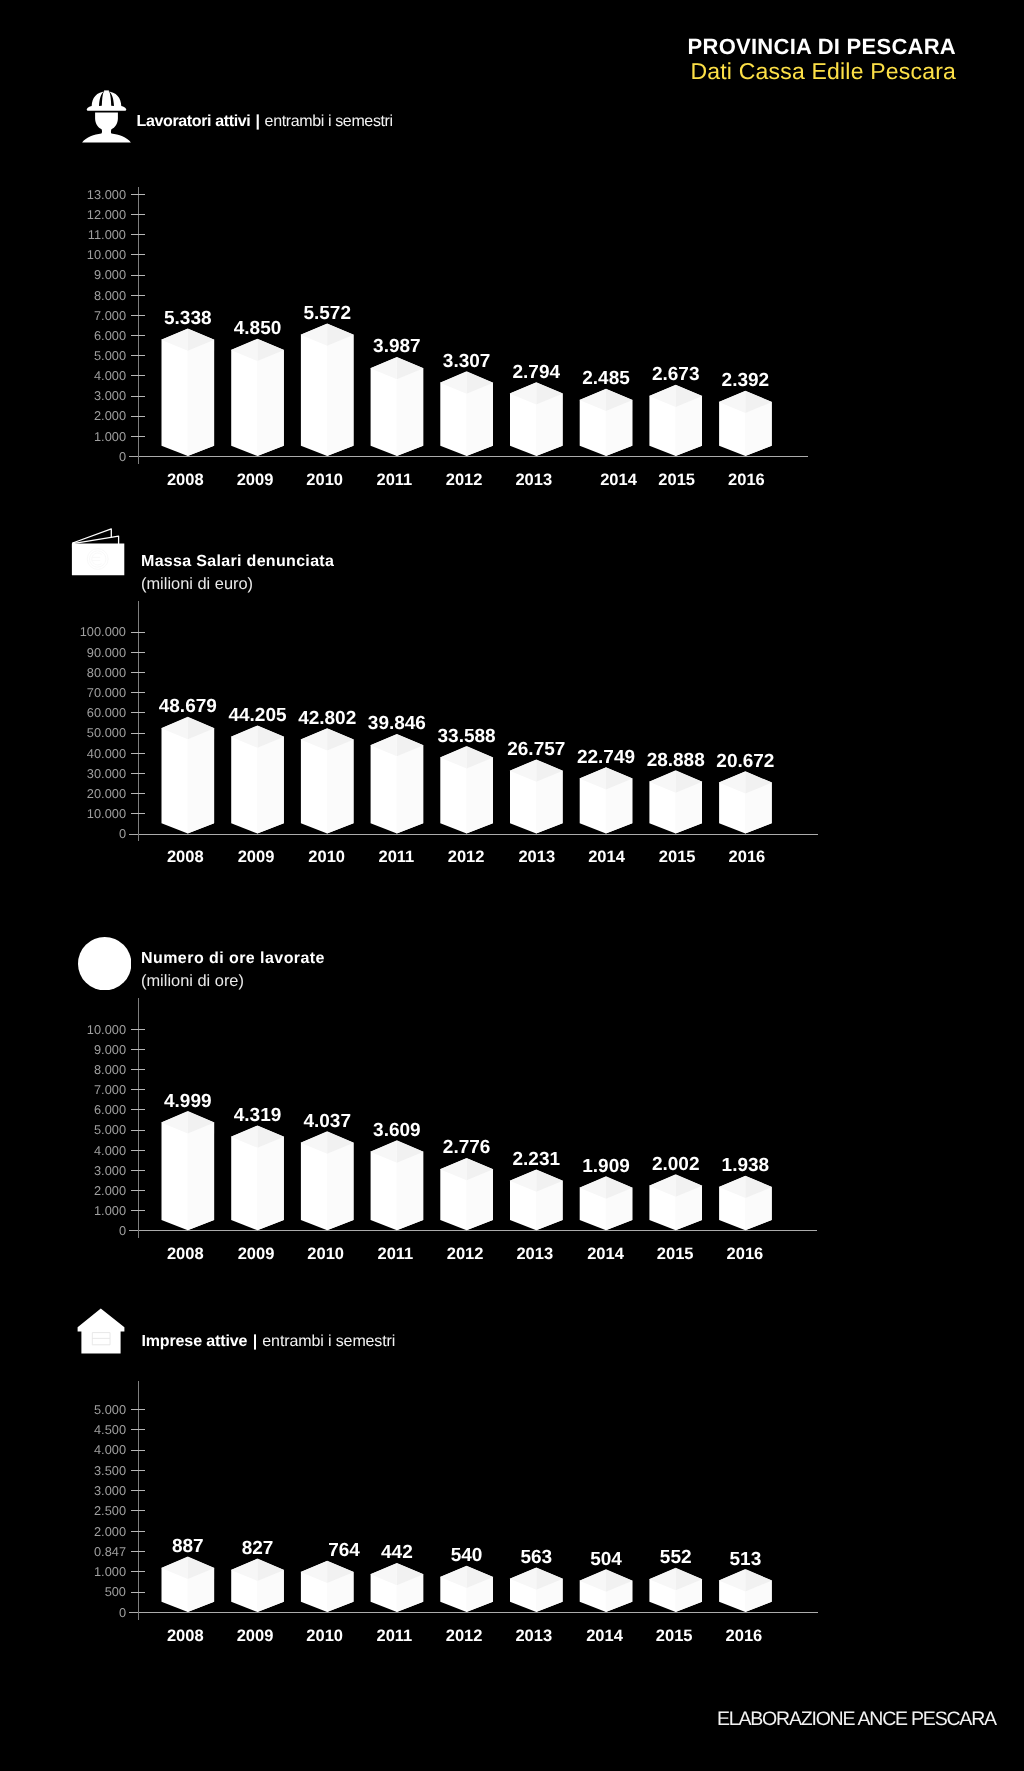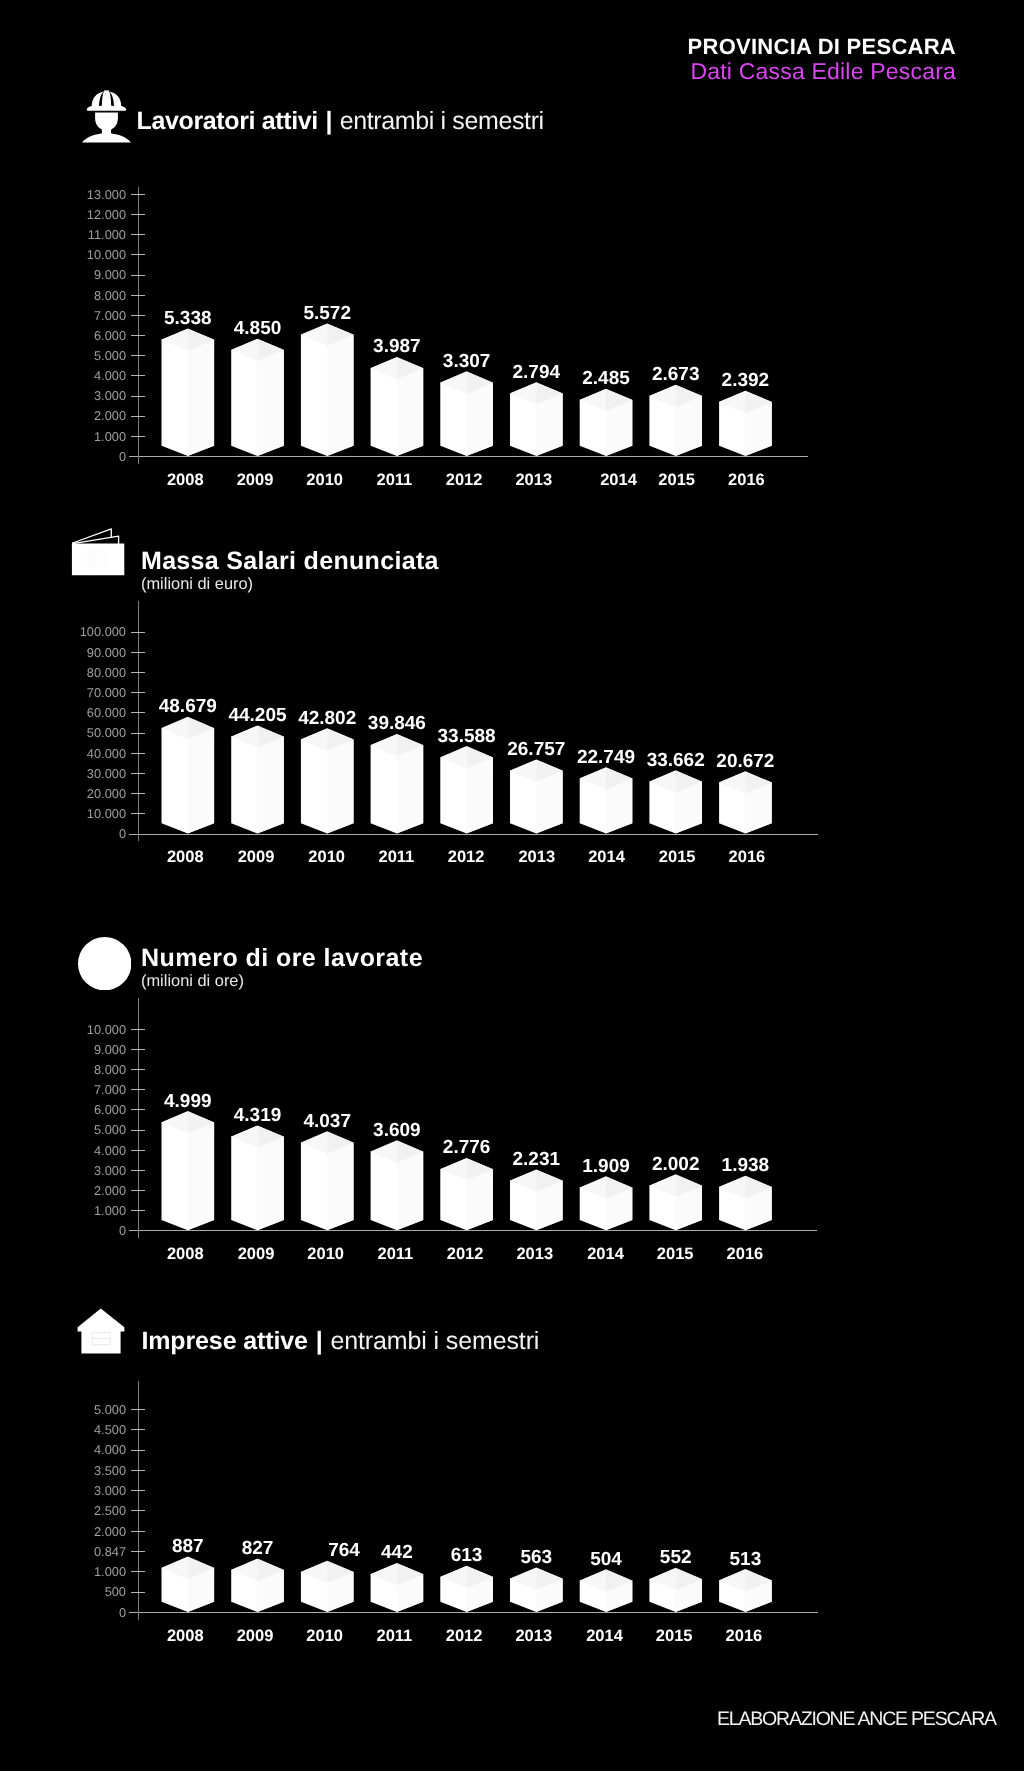--- a/index.html
+++ b/index.html
@@ -6,25 +6,25 @@
   html,body{margin:0;padding:0;background:#000;}
   body{width:1024px;height:1771px;position:relative;overflow:hidden;
        font-family:"Liberation Sans",sans-serif;color:#ffffff;
        -webkit-font-smoothing:antialiased;text-rendering:geometricPrecision;}
   body::after{content:"";position:fixed;inset:0;pointer-events:none;}
   .xlab,.vlab,.ylab,.sec-title,.sec-sub,#header div,#footer{transform:translateZ(0);}
 
   
   #header{position:absolute;right:68px;top:35px;text-align:right;}
   #header .h-title{font-size:22px;font-weight:bold;letter-spacing:0.26px;line-height:24px;color:#ffffff;}
-  #header .h-sub{font-size:23px;font-weight:normal;line-height:25px;color:#d946ef;letter-spacing:0.2px;}
+  #header .h-sub{font-size:23px;font-weight:normal;line-height:25px;color:#fde047;letter-spacing:0.2px;}
 
   
   .sec-icon{position:absolute;}
-  .sec-title{position:absolute;font-size:25px;font-weight:bold;white-space:nowrap;line-height:23px;color:#fff;}
+  .sec-title{position:absolute;font-size:16px;font-weight:bold;white-space:nowrap;line-height:23px;color:#fff;}
   .sec-title .sep{font-weight:bold;padding:0 1px;}
   .sec-title .light{font-weight:normal;color:#f2f2f2;}
   .sec-sub{position:absolute;font-size:16.4px;font-weight:normal;white-space:nowrap;line-height:16px;color:#e9e9e9;}
 
   
   .axis-x{position:absolute;height:1px;background:#ababab;}
   .axis-y{position:absolute;width:1px;background:#7e7e7e;}
   .tick{position:absolute;height:1px;background:#b6b6b6;}
   .ylab{position:absolute;font-size:12.8px;color:#9f9f9f;text-align:right;white-space:nowrap;line-height:12px;}
   .xlab{position:absolute;font-size:16.5px;font-weight:bold;color:#ffffff;text-align:center;white-space:nowrap;line-height:15px;}
@@ -236,21 +236,21 @@
     <div class="vlab" style="left: 267.2px; width: 120px; top: 708.689px;">42.802</div>
     <div class="xlab" style="left: 281.7px; width: 90px; top: 850.1px;">2010</div>
     <div class="vlab" style="left: 336.9px; width: 120px; top: 714.435px;">39.846</div>
     <div class="xlab" style="left: 351.4px; width: 90px; top: 850.1px;">2011</div>
     <div class="vlab" style="left: 406.6px; width: 120px; top: 726.6px;">33.588</div>
     <div class="xlab" style="left: 421.1px; width: 90px; top: 850.1px;">2012</div>
     <div class="vlab" style="left: 476.3px; width: 120px; top: 739.878px;">26.757</div>
     <div class="xlab" style="left: 491.8px; width: 90px; top: 850.1px;">2013</div>
     <div class="vlab" style="left: 546px; width: 120px; top: 747.669px;">22.749</div>
     <div class="xlab" style="left: 561.5px; width: 90px; top: 850.1px;">2014</div>
-    <div class="vlab" style="left: 615.7px; width: 120px; top: 750.82px;">33.662</div>
+    <div class="vlab" style="left: 615.7px; width: 120px; top: 750.82px;">28.888</div>
     <div class="xlab" style="left: 632.2px; width: 90px; top: 850.1px;">2015</div>
     <div class="vlab" style="left: 685.4px; width: 120px; top: 751.707px;">20.672</div>
     <div class="xlab" style="left: 701.9px; width: 90px; top: 850.1px;">2016</div>
     <svg class="bars" width="1024" height="1771" viewBox="0 0 1024 1771">
       <g>
         <polygon fill="#ffffff" points="187.80,717.17 214.10,728.17 214.10,823.30 187.80,833.60 161.50,823.30 161.50,728.17"></polygon>
         <polygon fill="#fbfbfb" points="187.45,739.17 214.10,728.17 214.10,823.30 187.45,833.60"></polygon>
         <polygon fill="#f7f7f7" points="187.80,716.77 187.80,739.17 161.10,728.17"></polygon>
         <polygon fill="#f1f1f1" points="187.80,716.77 214.50,728.17 187.80,739.17"></polygon>
       </g>
@@ -428,21 +428,21 @@
     <div class="tick" style="left: 131.1px; top: 1409px; width: 14px;"></div>
     <div class="ylab" style="left: 58.5px; width: 67.5px; top: 1403.7px;">5.000</div>
     <div class="vlab" style="left: 127.8px; width: 120px; top: 1537.03px;">887</div>
     <div class="xlab" style="left: 140.3px; width: 90px; top: 1628.5px;">2008</div>
     <div class="vlab" style="left: 197.5px; width: 120px; top: 1539.04px;">827</div>
     <div class="xlab" style="left: 210px; width: 90px; top: 1628.5px;">2009</div>
     <div class="vlab" style="left: 284px; width: 120px; top: 1541.15px; text-align: center;">764</div>
     <div class="xlab" style="left: 279.7px; width: 90px; top: 1628.5px;">2010</div>
     <div class="vlab" style="left: 336.9px; width: 120px; top: 1543.4px;">442</div>
     <div class="xlab" style="left: 349.4px; width: 90px; top: 1628.5px;">2011</div>
-    <div class="vlab" style="left: 406.6px; width: 120px; top: 1546.21px;">613</div>
+    <div class="vlab" style="left: 406.6px; width: 120px; top: 1546.21px;">540</div>
     <div class="xlab" style="left: 419.1px; width: 90px; top: 1628.5px;">2012</div>
     <div class="vlab" style="left: 476.3px; width: 120px; top: 1547.89px;">563</div>
     <div class="xlab" style="left: 488.8px; width: 90px; top: 1628.5px;">2013</div>
     <div class="vlab" style="left: 546px; width: 120px; top: 1549.87px;">504</div>
     <div class="xlab" style="left: 559.5px; width: 90px; top: 1628.5px;">2014</div>
     <div class="vlab" style="left: 615.7px; width: 120px; top: 1548.26px;">552</div>
     <div class="xlab" style="left: 629.2px; width: 90px; top: 1628.5px;">2015</div>
     <div class="vlab" style="left: 685.4px; width: 120px; top: 1549.57px;">513</div>
     <div class="xlab" style="left: 698.9px; width: 90px; top: 1628.5px;">2016</div>
     <svg class="bars" width="1024" height="1771" viewBox="0 0 1024 1771">

